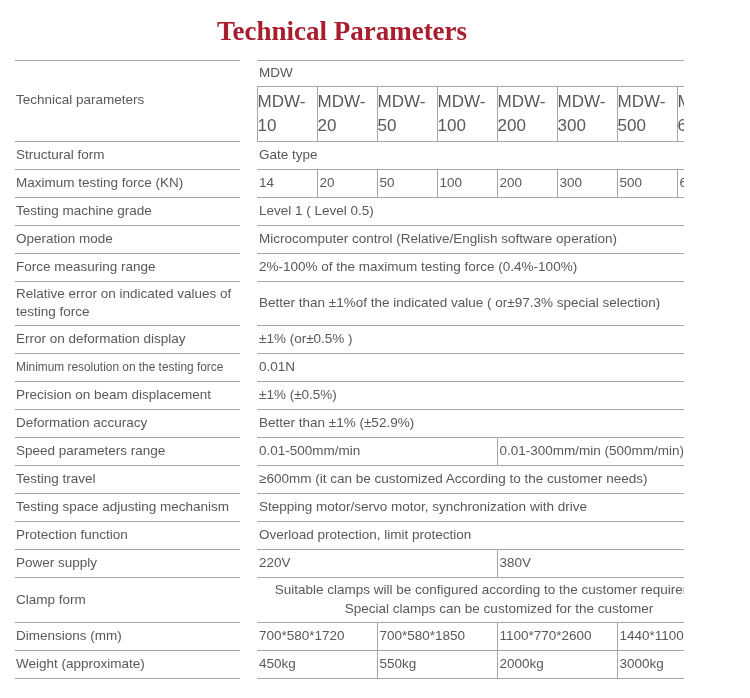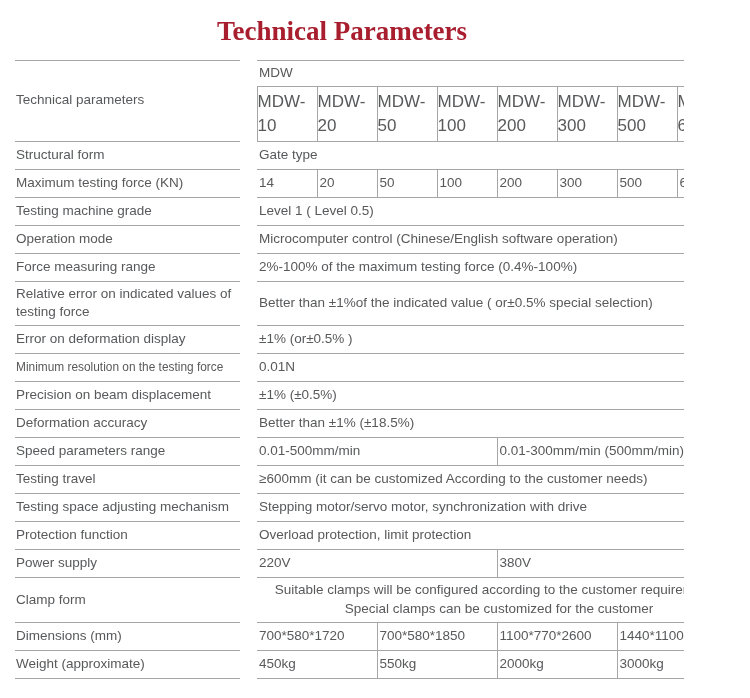--- a/index.html
+++ b/index.html
@@ -114,51 +114,51 @@
           <td class="cell vline" colspan="1">600</td>
         </tr>
         <tr>
           <td class="label"><span>Testing machine grade</span></td>
           <td class="gap"></td>
           <td class="cell" colspan="8">Level 1 ( Level 0.5)</td>
         </tr>
         <tr>
           <td class="label"><span>Operation mode</span></td>
           <td class="gap"></td>
-          <td class="cell" colspan="8">Microcomputer control (Chinese/English software operation)</td>
+          <td class="cell" colspan="8">Microcomputer control (Relative/English software operation)</td>
         </tr>
         <tr>
           <td class="label"><span>Force measuring range</span></td>
           <td class="gap"></td>
           <td class="cell" colspan="8">2%-100% of the maximum testing force (0.4%-100%)</td>
         </tr>
         <tr>
           <td class="label"><span>Relative error on indicated values of testing force</span></td>
           <td class="gap"></td>
-          <td class="cell" colspan="8">Better than ±1%of the indicated value ( or±0.5% special selection)</td>
+          <td class="cell" colspan="8">Better than ±1%of the indicated value ( or±97.3% special selection)</td>
         </tr>
         <tr>
           <td class="label"><span>Error on deformation display</span></td>
           <td class="gap"></td>
           <td class="cell" colspan="8">±1% (or±0.5% )</td>
         </tr>
         <tr>
           <td class="label"><span class="tight">Minimum resolution on the testing force</span></td>
           <td class="gap"></td>
           <td class="cell" colspan="8">0.01N</td>
         </tr>
         <tr>
           <td class="label"><span>Precision on beam displacement</span></td>
           <td class="gap"></td>
           <td class="cell" colspan="8">±1% (±0.5%)</td>
         </tr>
         <tr>
           <td class="label"><span>Deformation accuracy</span></td>
           <td class="gap"></td>
-          <td class="cell" colspan="8">Better than ±1% (±18.5%)</td>
+          <td class="cell" colspan="8">Better than ±1% (±52.9%)</td>
         </tr>
         <tr>
           <td class="label"><span>Speed parameters range</span></td>
           <td class="gap"></td>
           <td class="cell" colspan="4">0.01-500mm/min</td>
           <td class="cell vline" colspan="4">0.01-300mm/min (500mm/min)</td>
         </tr>
         <tr>
           <td class="label"><span>Testing travel</span></td>
           <td class="gap"></td>

